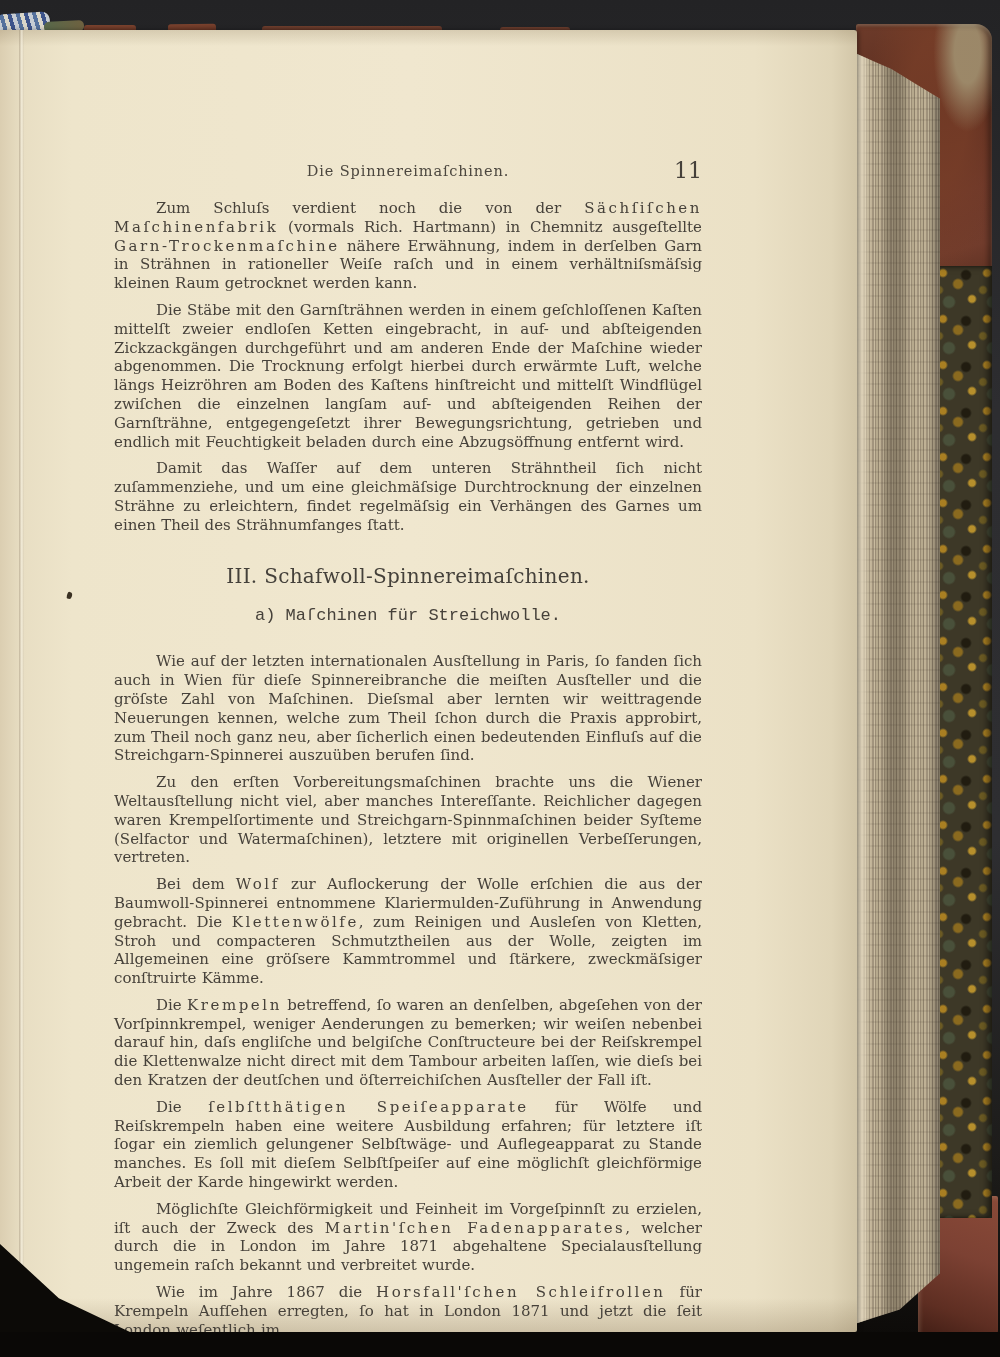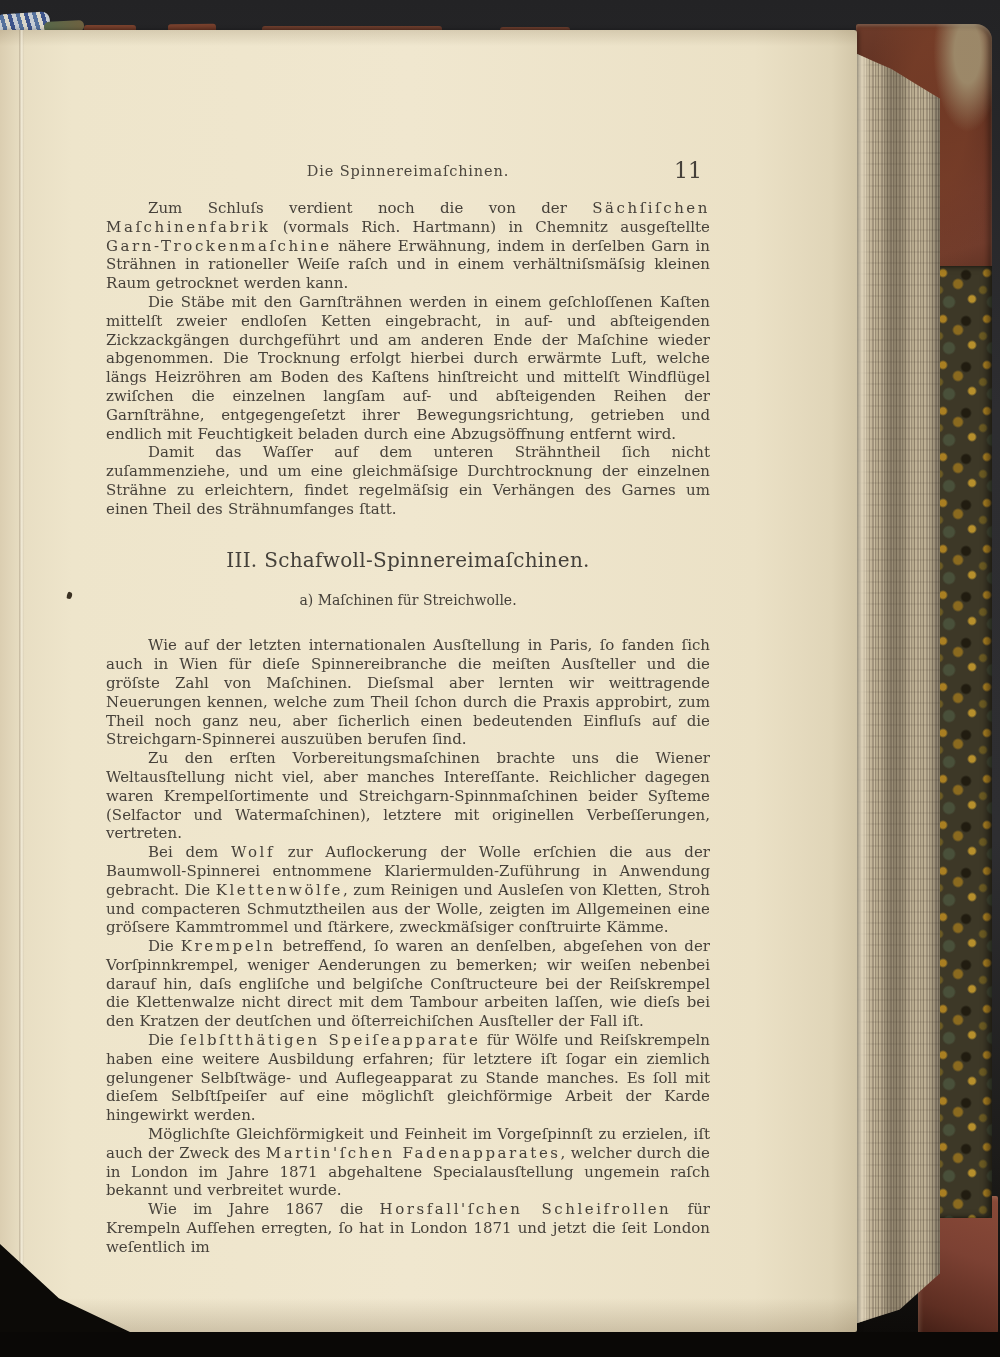--- a/index.html
+++ b/index.html
@@ -82,27 +82,27 @@
   }
   .speck { position:absolute; left:67px; top:562px; width:5px; height:7px; border-radius:40% 60% 55% 45%;
     background:#3a3022; transform:rotate(18deg); }
 
   
   .text-block { position:absolute; left:106px; top:133px; width:604px; color:#46413a; }
   .pagehead { position:relative; height:26px; }
   .running-title { text-align:center; font-size:14.5px; letter-spacing:.06em; color:#4c473f; }
   .page-number { position:absolute; right:8px; top:-5px; font-size:22px; color:#45403a;margin-left:46px; }
   .content { margin-top:10px; font-size:15px; line-height:18.8px; text-align:justify; }
-  .content p.para { margin:0; text-indent:42px; word-spacing:.5px; }
+  .content p.para { margin:8px; text-indent:42px; word-spacing:.5px; }
   .gesperrt { letter-spacing:.17em; }
   .section-heading {
     text-align:center; font-size:20px; line-height:1.15;
     margin:30px 0 19px 0; color:#44403a; letter-spacing:.015em;
   }
-  .subsection-heading { text-align:center; font-size:14px; margin:0 0 27px 0; color:#46413a; }
+  .subsection-heading { text-align:center; font-size:17px; margin:0 0 27px 0; color:#46413a;font-family:Liberation Mono, monospace; }
 
   
   .bl-shadow {
     position:absolute; left:0; top:1244px; width:140px; height:113px; background:#0c0a07;
     clip-path:polygon(0 0, 42% 48%, 100% 82%, 100% 100%, 0 100%);
   }
   .floor { position:absolute; left:0; top:1332px; width:100%; height:25px; background:#0a0806; }
 </style>
 </head>
 <body>

